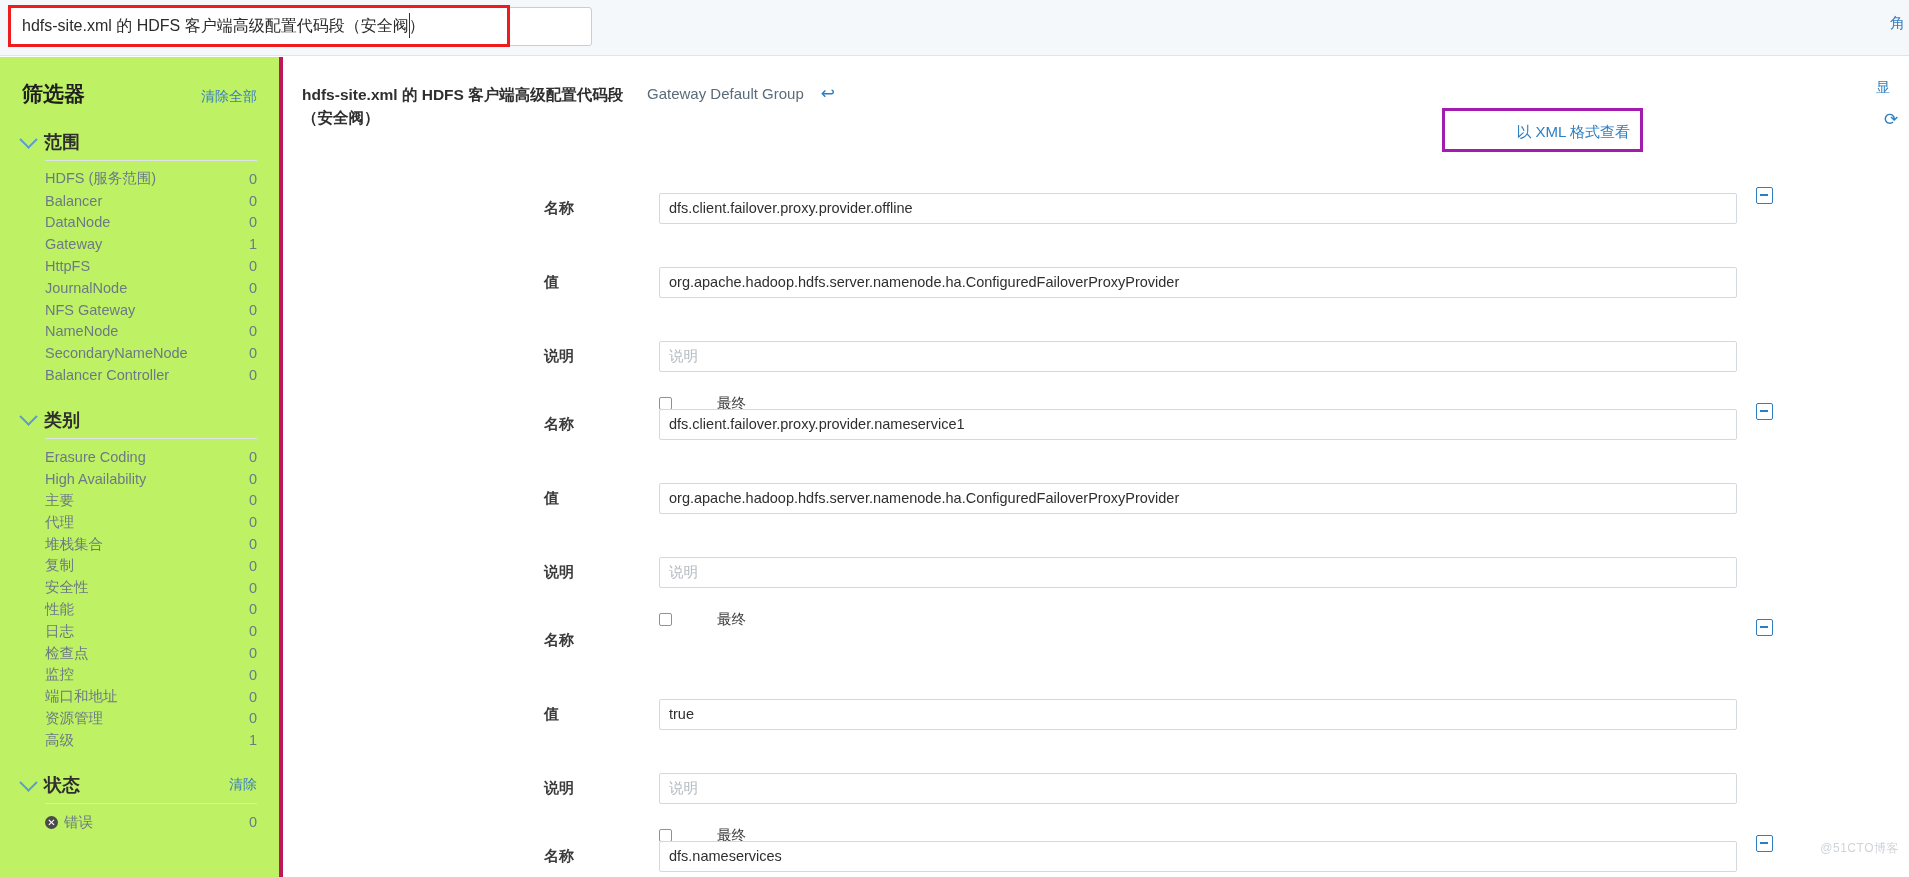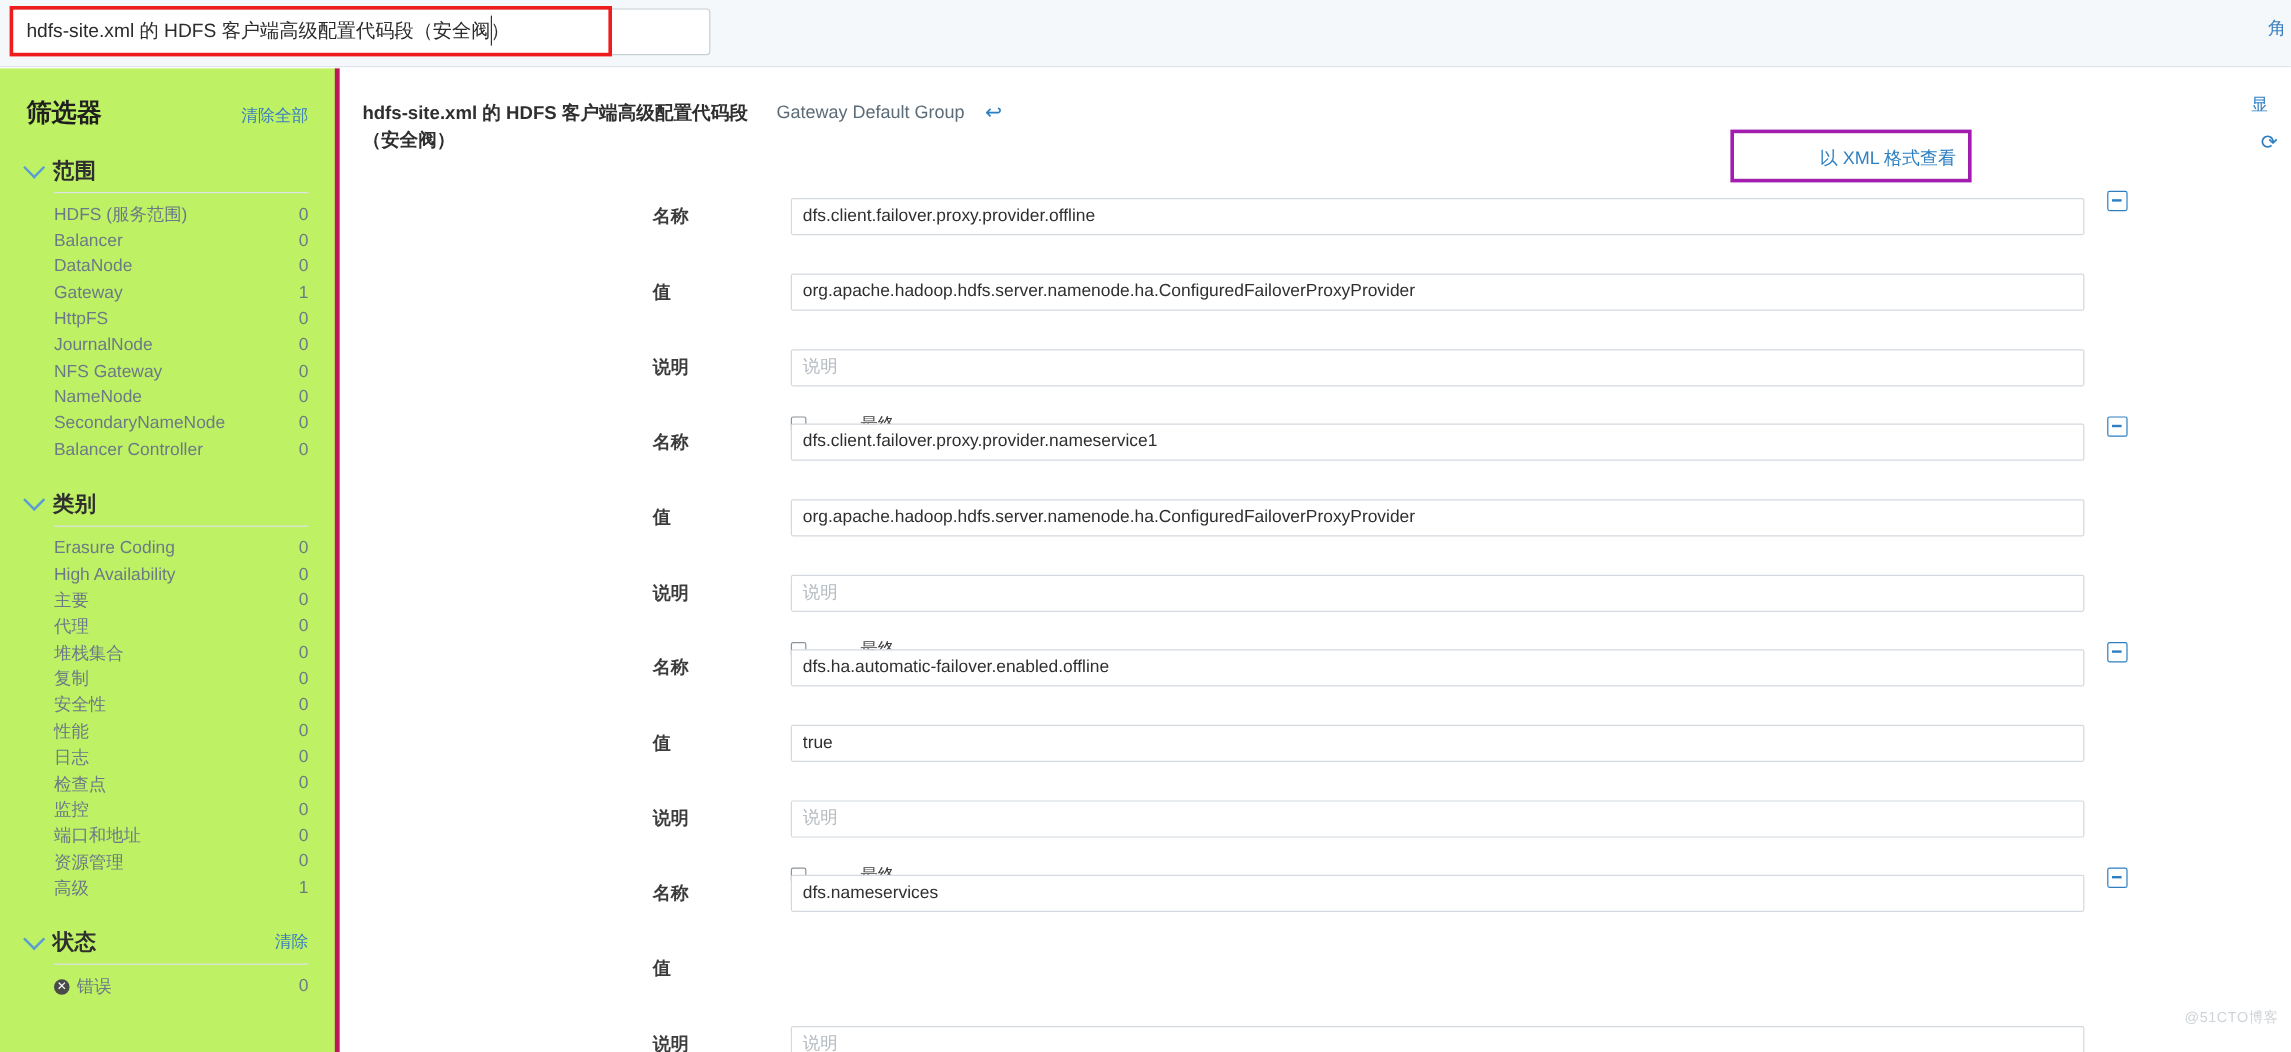--- a/index.html
+++ b/index.html
@@ -132,20 +132,21 @@
   }
 
   
   .entries {
     position: absolute; left: 0; top: 100px; width: 1625px;
   }
   .entry { position: relative; height: 188px; }
   .row {
     position: relative; display: flex; align-items: center; height: 46px;
     margin-bottom: 17px;
+    margin-top: 28px;
   }
   .row-label {
     position: absolute; left: 260px; width: 100px;
     font-size: 15px; font-weight: bold; color: #3c3c3c; text-align: left;
   }
   .field {
     position: absolute; left: 375px; width: 1078px; height: 31px;
     border: 1px solid #d3d9de; border-radius: 2px; background: #fff;
     font-size: 14.5px; color: #2f2f2f; padding: 0 9px;
     font-family: "Liberation Sans", sans-serif;
@@ -392,21 +393,20 @@
       </div>
       <div class="final-row">
         <span class="cb"></span>
         <span class="final-label">最终</span>
       </div>
     </div>
 
     <div class="entry">
       <div class="row">
         <span class="row-label">名称</span>
-        <input class="field" readonly="" value="dfs.ha.automatic-failover.enabled.offline" style="">
         <span class="minus-btn"></span>
       </div>
       <div class="row">
         <span class="row-label">值</span>
         <input class="field" readonly="" value="true" style="">
       </div>
       <div class="row">
         <span class="row-label">说明</span>
         <input class="field" placeholder="说明" style="">
       </div>

